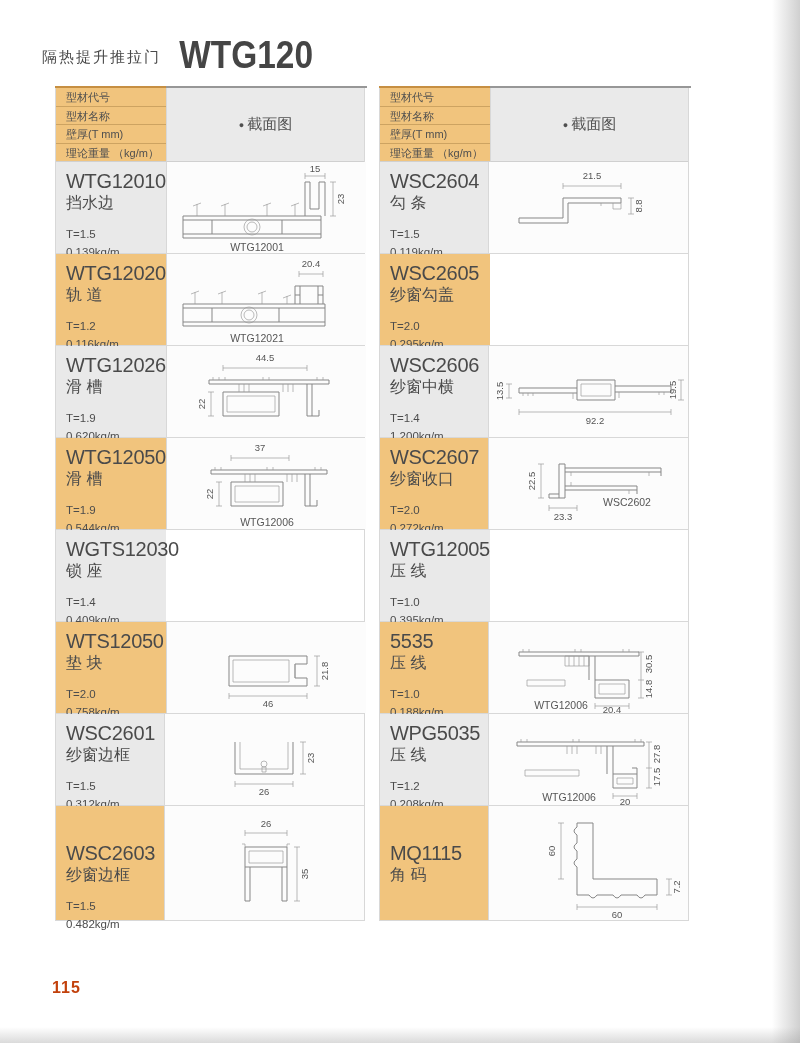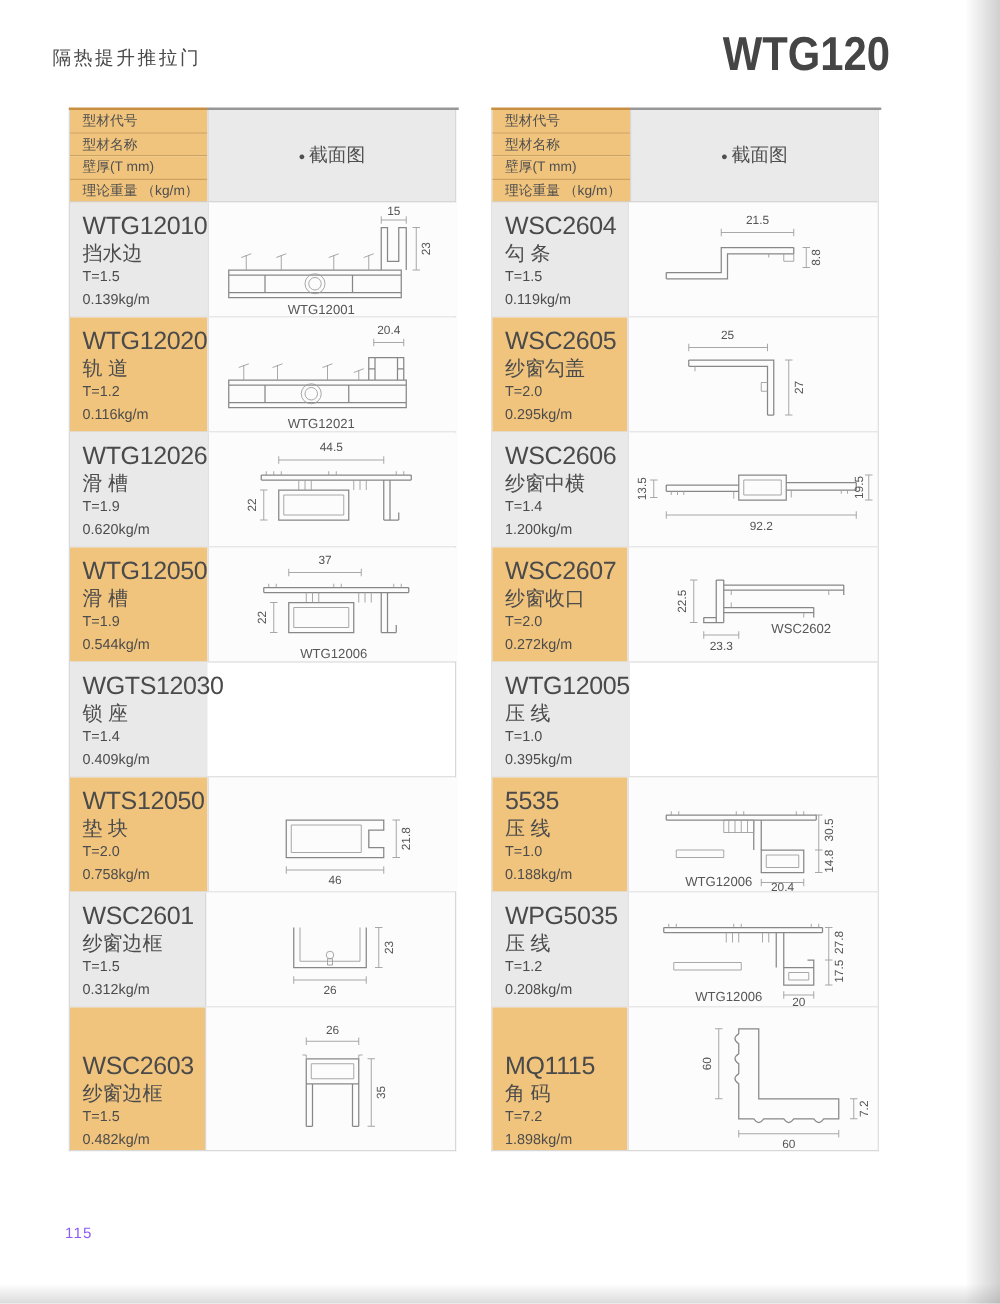--- a/index.html
+++ b/index.html
@@ -1,45 +1,45 @@
 <!DOCTYPE html>
 <html><head>
 <meta charset="utf-8">
 <style>
 *{margin:0;padding:0;box-sizing:border-box}
 html,body{width:800px;height:1043px}
 body{background:#fff;font-family:"Liberation Sans",sans-serif;position:relative;overflow:hidden}
-.hdr{position:absolute;left:42px;top:25px;right:88px;display:flex;justify-content:space-between;align-items:flex-start}
+.hdr{position:absolute;left:42px;top:36px;right:88px;display:flex;justify-content:flex-start;align-items:flex-start}
 .subtitle{font-size:15px;color:#4a4a4a;letter-spacing:2px;padding-top:12px}
 .title{font-size:38px;font-weight:700;color:#454545;line-height:1;transform:scaleX(.88);transform-origin:right top}
-.tables{position:absolute;left:55px;top:88px;display:flex;gap:28px}
+.tables{position:absolute;left:55px;top:88px;display:flex;gap:14px}
 .tbl{width:310px;border:1px solid #d8d8d8;border-top:none;position:relative;background:#fff}
 .topline{position:absolute;left:-1px;top:-2px;width:312px;height:2px;background:linear-gradient(to right,#c68f42 0 111px,#979797 111px)}
 .thead{display:flex;height:74px}
 .th-left{width:110px}
 .th-left div{height:18.5px;background:#f1c47d;border-bottom:1px solid #cda361;font-size:11px;color:#4f4f4f;padding:3px 0 0 10px;line-height:1.2}
 .th-left div:last-child{border-bottom:1px solid #d0d0d0}
 .th-right{flex:1;background:#eaeaea;border-left:1px solid #d8d8d8;border-bottom:1px solid #d0d0d0;display:flex;align-items:center;justify-content:center;font-size:15px;color:#4f4f4f}
 .th-right .bullet{font-size:9px;margin-right:3px;padding-top:1px}
 .rows .row{display:flex;height:92px;border-bottom:1px solid #d8d8d8}
 .rows .row:last-child{height:114px;border-bottom:none}
 .lc{width:110px;background:#e9e9e9;padding:8px 4px 0 10px;color:#4c4c4c}
 .rows .row:nth-child(even) .lc{background:#f1c47d}
 .code{font-size:20px;color:#4a4a4a;line-height:1.15;letter-spacing:-.3px;white-space:nowrap}
 .pname{font-size:16px}
-.spec{font-size:11.5px;line-height:1.55}
+.spec{margin-top:12px;font-size:11.5px;line-height:1.55}
 .rows .row:last-child .lc{padding-top:36px}
 .dc{flex:1;background:#fcfcfc;border-left:1px solid #d8d8d8;display:flex;align-items:center;justify-content:center}
 svg{display:block}
 svg .p{fill:none;stroke:#878787;stroke-width:1}
 svg .p2{fill:none;stroke:#9c9c9c;stroke-width:.7}
 svg .d{fill:none;stroke:#9c9c9c;stroke-width:.7}
 svg text{fill:#555;font-size:9.5px;font-family:"Liberation Sans",sans-serif}
 svg .lab{font-size:10.5px;fill:#565656}
-.pagenum{position:absolute;left:52px;top:979px;font-size:12px;font-weight:400;color:#8b5cf6;letter-spacing:1px}
+.pagenum{position:absolute;left:52px;top:979px;font-size:16px;font-weight:700;color:#c2410c;letter-spacing:1px}
 .shadow-r{position:absolute;right:0;top:0;width:28px;height:100%;background:linear-gradient(to right,rgba(170,170,170,0),rgba(150,150,150,.45));pointer-events:none}
 .shadow-b{position:absolute;left:0;bottom:0;width:100%;height:16px;background:linear-gradient(to bottom,rgba(170,170,170,0),rgba(150,150,150,.35));pointer-events:none}
 </style>
 </head>
 <body>
 
 <div class="hdr">
   <div class="subtitle">隔热提升推拉门</div>
   <div class="title">WTG120</div>
 </div>
@@ -304,33 +304,20 @@
 
       <div class="row">
         <div class="lc">
           <div class="code">WSC2605</div>
           <div class="pname">纱窗勾盖</div>
           <div class="spec">
             <div>T=2.0</div>
             <div>0.295kg/m</div>
           </div>
         </div>
-        <div class="dc">
-          <svg width="199" height="91" viewBox="0 0 199 91">
-            <g class="p">
-              <path d="M48,34 H116 V78 M48,39 H111 V78 M48,34 V39 M111,78 H116"></path>
-            </g>
-            <g class="p2">
-              <path d="M53,39 V43 M111,52 h-5 v7 h5"></path>
-            </g>
-            <path class="d" d="M48,24H111 M48,21V27 M111,21V27 M128,34V78 M125,34H131 M125,78H131"></path>
-            <text x="79" y="17" text-anchor="middle">25</text>
-            <text x="139" y="56" transform="rotate(-90 139,56)" text-anchor="middle">27</text>
-          </svg>
-        </div>
       </div>
 
       <div class="row">
         <div class="lc">
           <div class="code">WSC2606</div>
           <div class="pname">纱窗中横</div>
           <div class="spec">
             <div>T=1.4</div>
             <div>1.200kg/m</div>
           </div>
@@ -449,24 +436,20 @@
             <text x="136" y="91" text-anchor="middle">20</text>
             <text class="lab" x="80" y="87" text-anchor="middle">WTG12006</text>
           </svg>
         </div>
       </div>
 
       <div class="row">
         <div class="lc">
           <div class="code">MQ1115</div>
           <div class="pname">角 码</div>
-          <div class="spec">
-            <div>T=7.2</div>
-            <div>1.898kg/m</div>
-          </div>
         </div>
         <div class="dc">
           <svg width="199" height="113" viewBox="0 0 199 113">
             <g class="p">
               <path d="M88,16 H104 V72 H168 V88 H156 q-4,6 -8,0 H132 q-4,6 -8,0 H108 q-4,6 -8,0 H88 V60 q-6,-4 0,-8 V44 q-6,-4 0,-8 V28 q-6,-4 0,-8 Z"></path>
             </g>
             <path class="d" d="M72,16V72 M69,16H75 M69,72H75 M180,72V88 M177,72H183 M177,88H183 M88,100H168 M88,97V103 M168,97V103"></path>
             <text x="66" y="44" transform="rotate(-90 66,44)" text-anchor="middle">60</text>
             <text x="191" y="80" transform="rotate(-90 191,80)" text-anchor="middle">7.2</text>
             <text x="128" y="111" text-anchor="middle">60</text>

